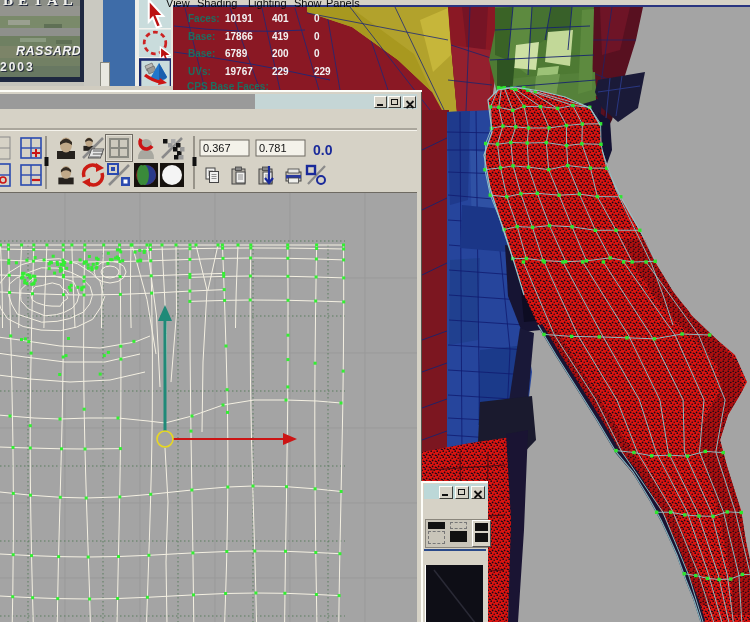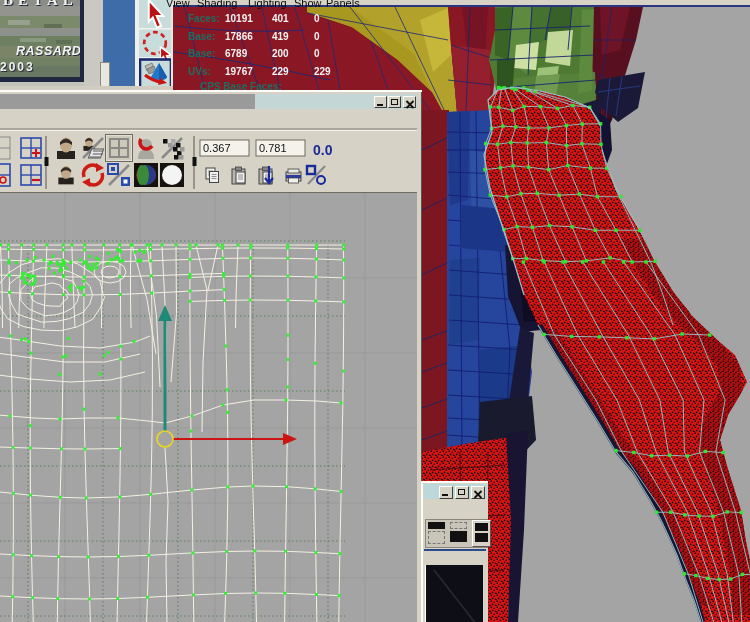--- a/index.html
+++ b/index.html
@@ -317,21 +317,21 @@
     <div style="position:absolute;left:272px;top:31px;color:#f2f2f2;font-size:10px;font-weight:bold">419</div>
     <div style="position:absolute;left:314px;top:31px;color:#f2f2f2;font-size:10px;font-weight:bold">0</div>
     <div style="position:absolute;left:188px;top:48px;color:#1e6e60;font-size:10px;font-weight:bold">Base:</div>
     <div style="position:absolute;left:225px;top:48px;color:#f2f2f2;font-size:10px;font-weight:bold">6789</div>
     <div style="position:absolute;left:272px;top:48px;color:#f2f2f2;font-size:10px;font-weight:bold">200</div>
     <div style="position:absolute;left:314px;top:48px;color:#f2f2f2;font-size:10px;font-weight:bold">0</div>
     <div style="position:absolute;left:188px;top:66px;color:#1e6e60;font-size:10px;font-weight:bold">UVs:</div>
     <div style="position:absolute;left:225px;top:66px;color:#f2f2f2;font-size:10px;font-weight:bold">19767</div>
     <div style="position:absolute;left:272px;top:66px;color:#f2f2f2;font-size:10px;font-weight:bold">229</div>
     <div style="position:absolute;left:314px;top:66px;color:#f2f2f2;font-size:10px;font-weight:bold">229</div>
-    <div style="position:absolute;left:200px;top:81px;color:#1e6e60;font-size:10px;font-weight:bold">CPS Base Faces:</div>
+    <div style="position:absolute;left:187px;top:81px;color:#1e6e60;font-size:10px;font-weight:bold">CPS Base Faces:</div>
 
 <div class="abs" style="left:0;top:0;width:173px;height:93px;background:#c4c3bb">
   <div class="abs" style="left:0;top:0;width:95px;height:82px;background:#1e2840">
     <div class="abs" style="left:0;top:0;width:80px;height:77px;background:#8b8e86;overflow:hidden">
       <div class="abs" style="left:0;top:6px;width:80px;height:10px;background:#93948e"></div>
       <div class="abs" style="left:0;top:16px;width:80px;height:12px;background:#7a8a6a"></div>
       <div class="abs" style="left:0;top:28px;width:80px;height:8px;background:#8e908c"></div>
       <div class="abs" style="left:0;top:36px;width:80px;height:10px;background:#6f8062"></div>
       <div class="abs" style="left:0;top:46px;width:80px;height:12px;background:#7c8468"></div>
       <div class="abs" style="left:0;top:58px;width:80px;height:8px;background:#728064"></div>

